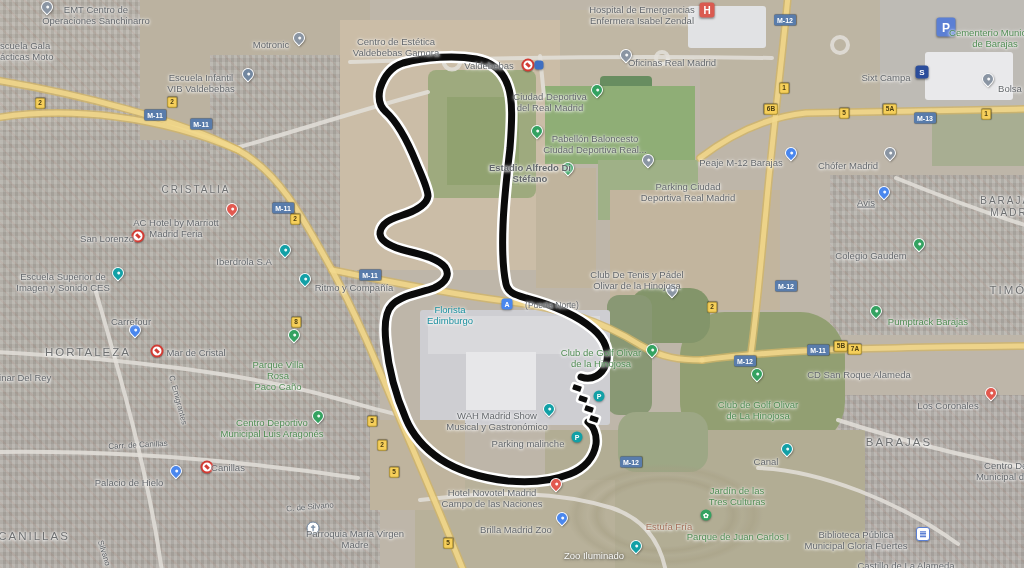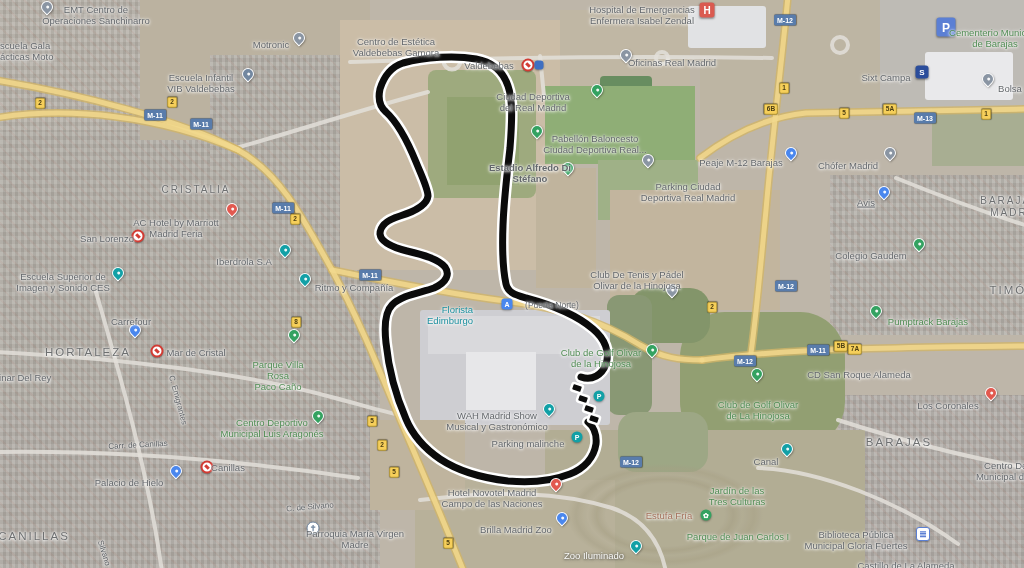--- a/index.html
+++ b/index.html
@@ -11,21 +11,21 @@
       repeating-linear-gradient(90deg,rgba(255,255,255,.09) 0 3px,rgba(0,0,0,.05) 3px 6px),
       repeating-linear-gradient(0deg,rgba(255,255,255,.07) 0 4px,rgba(80,70,60,.07) 4px 8px),
       repeating-linear-gradient(45deg,rgba(160,90,70,.10) 0 2px,transparent 2px 9px);}
   #wash{position:absolute;inset:0;background:rgba(255,255,255,.15);pointer-events:none;}
   #roads,#trackSvg{position:absolute;inset:0;}
   .lbl{position:absolute;transform:translate(-50%,-50%);text-align:center;line-height:1.15;
        white-space:nowrap;font-size:9.5px;
        text-shadow:0 0 2px rgba(255,255,255,.95),0 0 4px rgba(255,255,255,.8),0 1px 3px rgba(255,255,255,.8);}
   .poi{color:#63676b;}
   .park{color:#4f8b52;}
-  .teal{color:#1b8f9e;text-align:right;}
+  .teal{color:#1b8f9e;}
   .brown{color:#a3705a;}
   .white{color:#fcfcf9;text-shadow:0 0 2px rgba(70,70,70,.8),0 1px 3px rgba(70,70,70,.6);}
   .district{color:#6d6f70;font-size:11.5px;letter-spacing:2px;font-weight:400;}
   .street{color:#5d6165;font-size:8px;}
   .sh{position:absolute;transform:translate(-50%,-50%);border-radius:2px;line-height:1;
       font-weight:bold;box-shadow:0 0 1px rgba(0,0,0,.4);}
   .sh-m{background:#597cab;color:#fff;font-size:7px;padding:2px 3px;}
   .sh-e{background:#f6cf5a;color:#4a3d12;border:1px solid #b99b35;font-size:6.5px;padding:1px 2px;}
   .pin{position:absolute;width:10px;height:10px;border-radius:50% 50% 50% 0;
        transform:translate(-50%,-100%) rotate(-45deg);border:1.5px solid #fff;
@@ -260,21 +260,21 @@
       <div class="lbl poi" style="left: 196px; top: 353px;">
         <div>Mar de Cristal</div>
       </div>
       <div class="lbl poi" style="left: 22px; top: 378px;">
         <div>Pinar Del Rey</div>
       </div>
       <div class="lbl poi" style="left: 688px; top: 193px;">
         <div>Parking Ciudad</div>
         <div>Deportiva Real Madrid</div>
       </div>
-      <div class="lbl poi" style="left: 533px; top: 103px;">
+      <div class="lbl poi" style="left: 550px; top: 103px;">
         <div>Ciudad Deportiva</div>
         <div>del Real Madrid</div>
       </div>
       <div class="lbl poi" style="left: 595px; top: 145px;">
         <div>Pabellón Baloncesto</div>
         <div>Ciudad Deportiva Real...</div>
       </div>
       <div class="lbl poi" style="left: 530px; top: 174px; font-weight: bold;">
         <div>Estadio Alfredo Di</div>
         <div>Stéfano</div>
@@ -361,21 +361,21 @@
         <div>Jardín de las</div>
         <div>Tres Culturas</div>
       </div>
       <div class="lbl park" style="left: 738px; top: 537px;">
         <div>Parque de Juan Carlos I</div>
       </div>
       <div class="lbl teal" style="left: 450px; top: 316px;">
         <div>Florista</div>
         <div>Edimburgo</div>
       </div>
-      <div class="lbl brown" style="left: 669px; top: 516px;">
+      <div class="lbl brown" style="left: 669px; top: 527px;">
         <div>Estufa Fría</div>
       </div>
       <div class="lbl white" style="left: 594px; top: 556px;">
         <div>Zoo Iluminado</div>
       </div>
       <div class="lbl district" style="left: 88px; top: 353px;">
         <div>HORTALEZA</div>
       </div>
       <div class="lbl district" style="left: 34px; top: 537px;">
         <div>CANILLAS</div>

